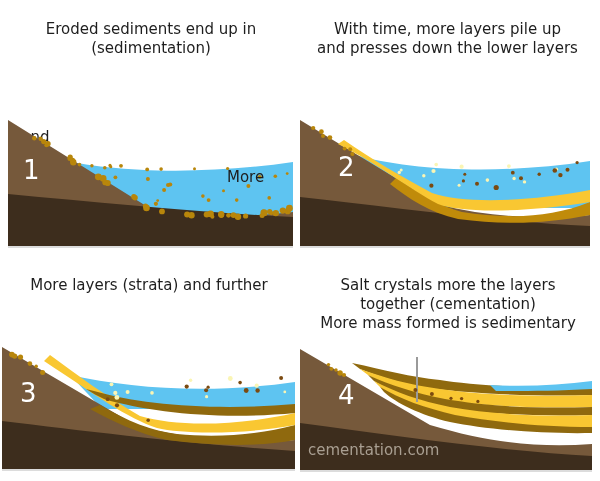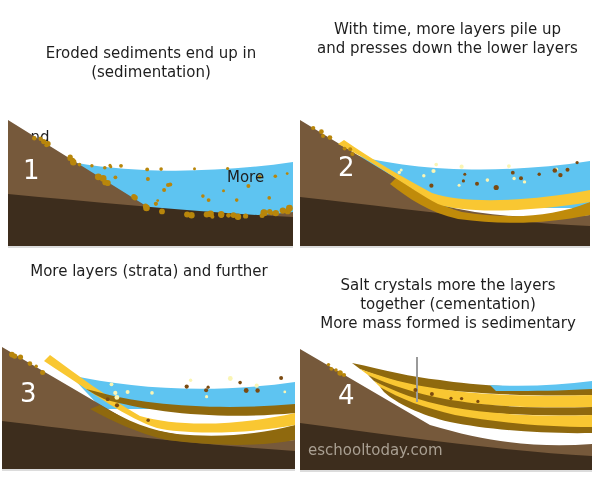--- a/index.html
+++ b/index.html
@@ -16,46 +16,46 @@
   .f-yellow{fill:var(--yellow);} .f-ochre{fill:var(--ochre);} .f-dgold{fill:var(--dgold);}
   .f-sed{fill:var(--sed);} .f-bdot{fill:var(--bdot);} .f-pdot{fill:var(--pdot);}
   .f-edge{fill:var(--edge);}
   .s-ruler{stroke:var(--ruler);stroke-width:2;}
 </style>
 </head>
 <body>
 
 <div class="stage">
 
-  <div class="caption" style="left:20px;top:20px;width:262px;margin-top:24px;">
+  <div class="caption" style="left:20px;top:20px;width:262px;">
     <span>Eroded sediments end up in</span>
     <span>(sedimentation)</span>
   </div>
   <div class="caption" style="left:303px;top:20px;width:289px;">
     <span>With time, more layers pile up</span>
     <span>and presses down the lower layers</span>
   </div>
-  <div class="caption" style="left:8px;top:262px;width:282px;">
+  <div class="caption" style="left:8px;top:276px;width:282px;">
     <span>More layers (strata) and further</span>
   </div>
   <div class="caption" style="left:302px;top:276px;width:292px;">
     <span>Salt crystals more the layers</span>
     <span>together (cementation)</span>
     <span>More mass formed is sedimentary</span>
   </div>
 
   <span class="label" style="left:13px;top:88px;">Land</span>
   <span class="label" style="left:227px;top:128px;z-index:5;">More</span>
 
   <span class="num" style="left:23px;top:157px;z-index:5;">1</span>
   <span class="num" style="left:338px;top:154px;z-index:5;">2</span>
   <span class="num" style="left:20px;top:380px;z-index:5;">3</span>
   <span class="num" style="left:338px;top:382px;z-index:5;">4</span>
 
-  <span class="watermark" style="left:308px;top:441px;z-index:5;">eschooltoday.com</span>
+  <span class="watermark" style="left:308px;top:441px;z-index:5;">cementation.com</span>
 
   <svg style="left:8px;top:118px;" width="285" height="131" viewBox="0 0 285 131">
     <path class="f-water" d="M46,40 C100,54 190,58 285,44 L285,100 L66,100 Z"></path>
     <path class="f-land" d="M0,2 L143,91 C185,99 235,100 285,94 L285,106 L0,106 Z"></path>
     <path class="f-dark" d="M0,76 C95,85 200,95 285,99 L285,128 L0,128 Z"></path>
     <g id="p1-clumps">
         <circle cx="99.8" cy="65.0" r="3.0" class="f-sed"></circle>
         <circle cx="261.7" cy="93.6" r="2.7" class="f-sed"></circle>
         <circle cx="213.2" cy="96.2" r="3.2" class="f-sed"></circle>
         <circle cx="213.3" cy="97.3" r="2.7" class="f-sed"></circle>

